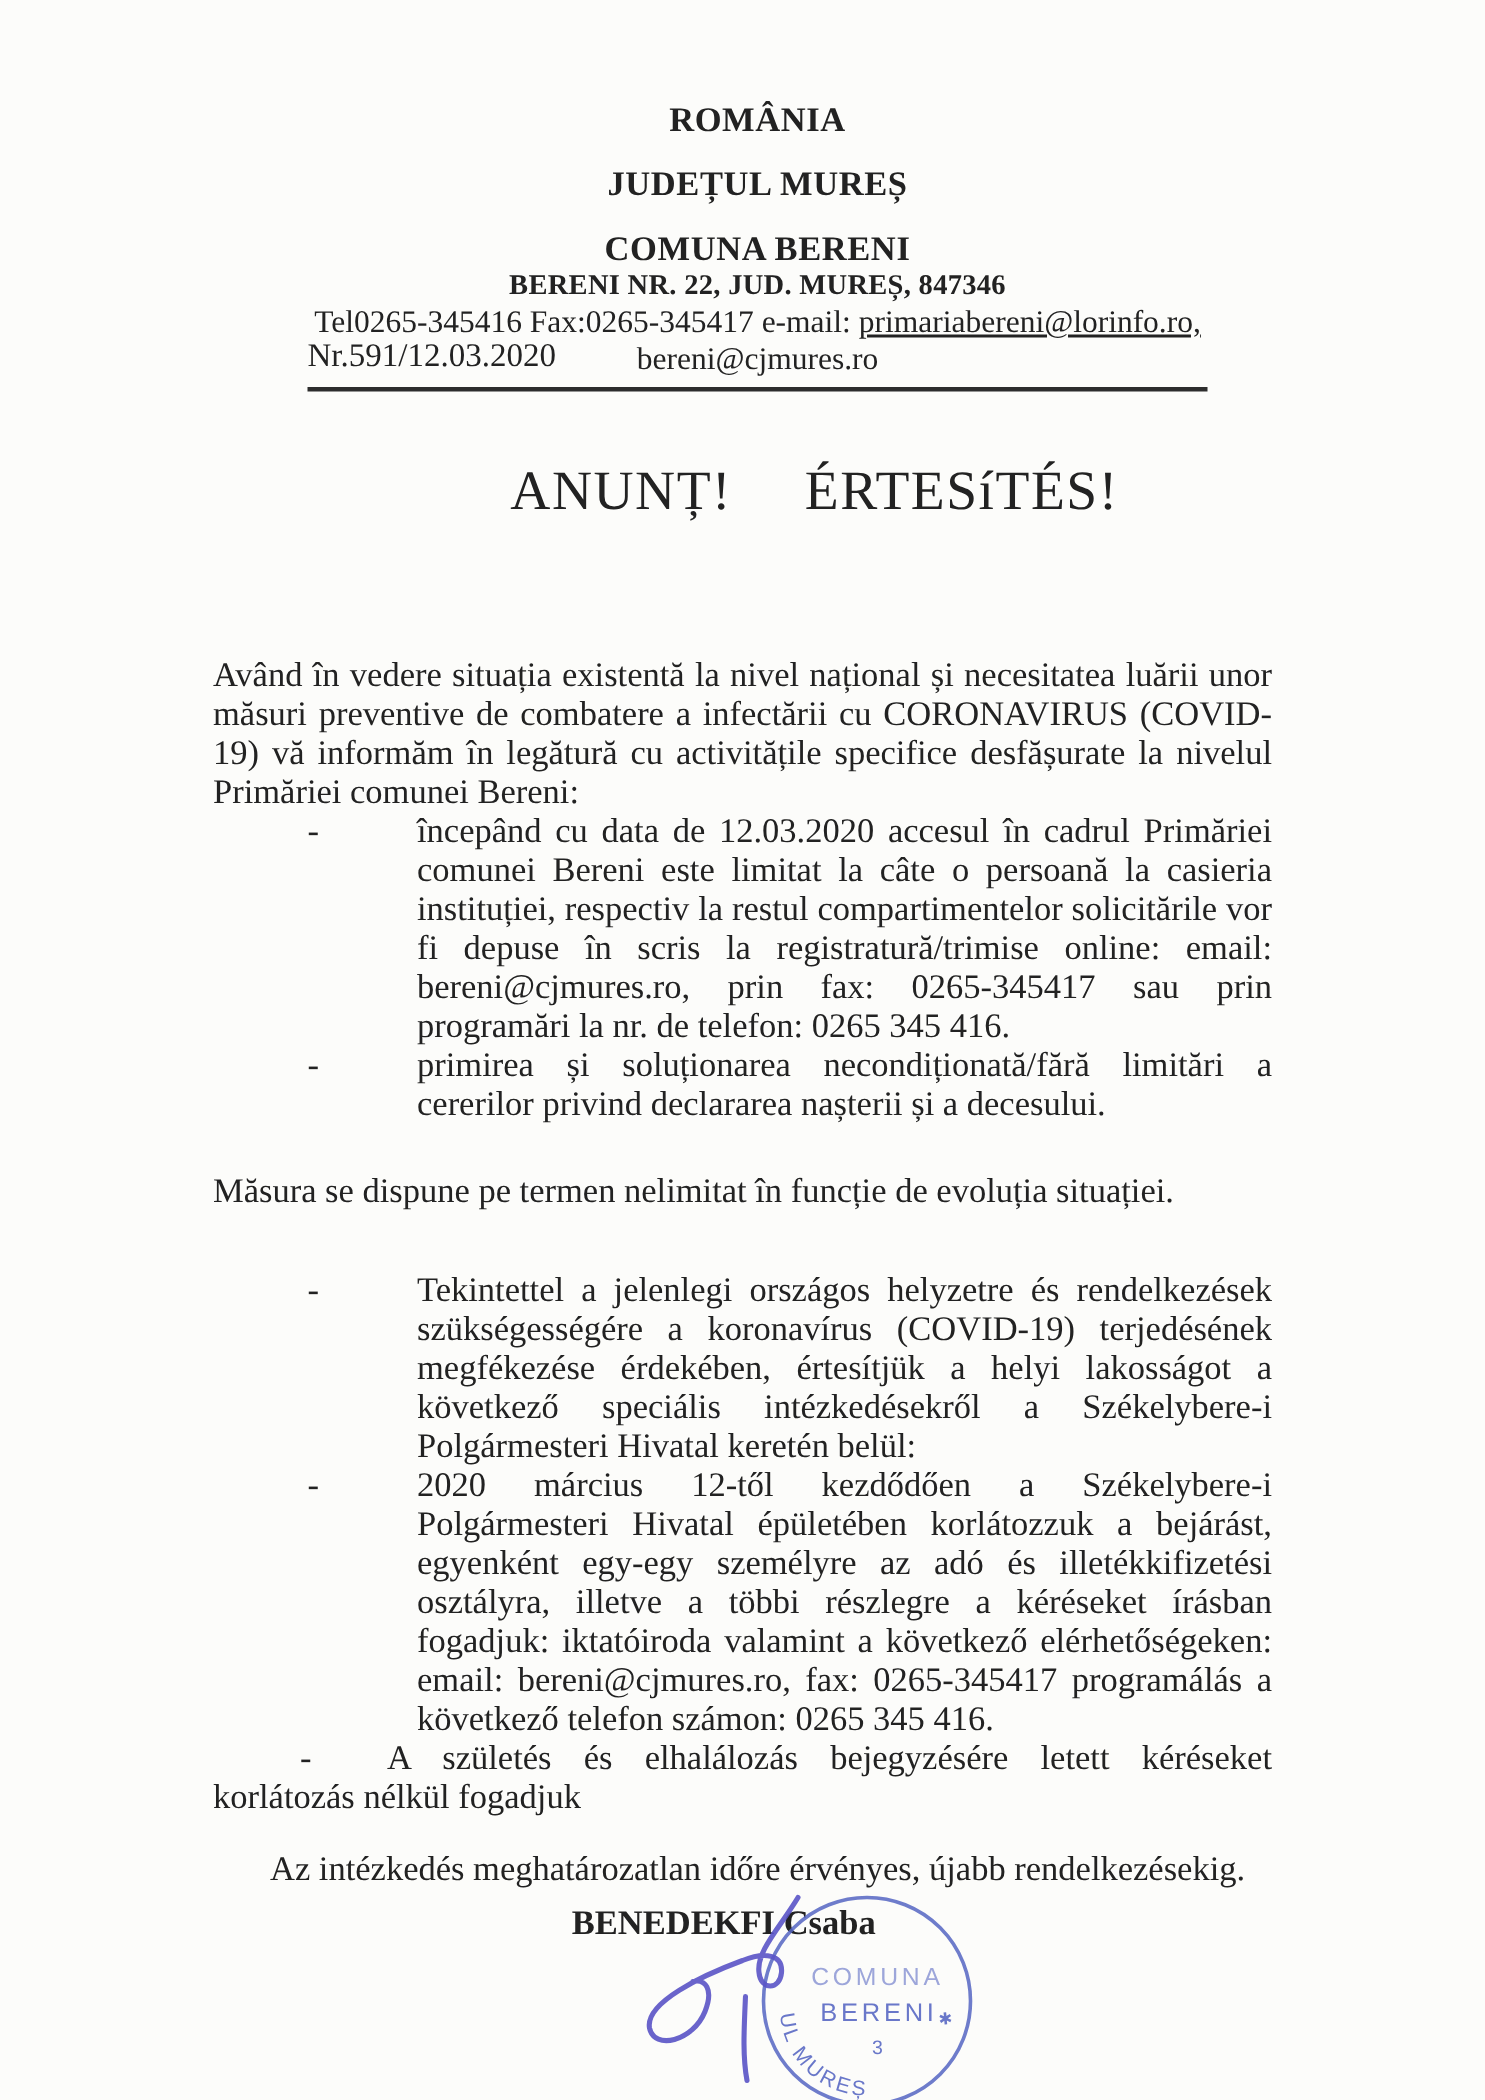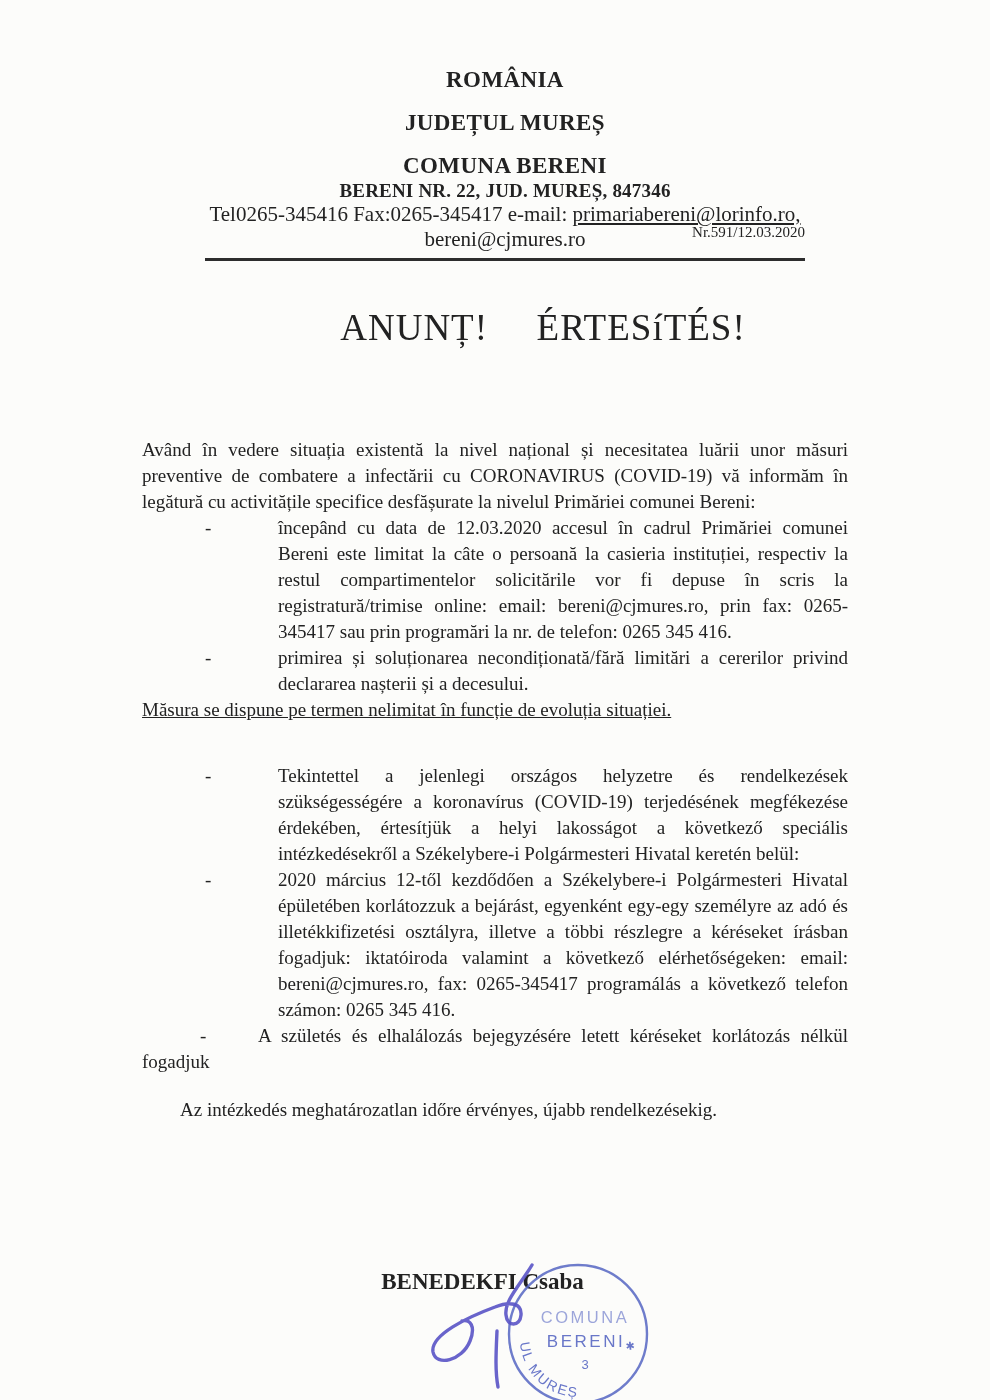--- a/index.html
+++ b/index.html
@@ -13,30 +13,30 @@
     color:#222;
   }
   
   .letterhead { position:absolute; top:50px; left:205px; width:600px; text-align:center; }
   .lh-bold  { font-weight:bold; font-size:23px; line-height:27px; letter-spacing:.4px;margin-top:16px; }
   .lh-addr  { font-weight:bold; font-size:19px; line-height:23px; letter-spacing:.2px; }
   .lh-line  { font-size:21px; line-height:25px; }
   .u        { text-decoration:underline; }
   .lh-rule  { margin-top:6px; border-top:3px solid #2d2d2d; height:0; }
   
-  .doc-number { position:absolute; top:224px; left:205px; width:600px; text-align:right; font-size:15px; }
+  .doc-number { position:absolute; top:224px; left:205px; width:600px; text-align:left; font-size:22px; }
   .doc-title  { position:absolute; top:306px; left:0; width:100%; margin:0; text-align:center;
                 font-size:37px; font-weight:normal; letter-spacing:1px; word-spacing:14px; white-space:pre;padding-left:48px; }
   
   .body-text { position:absolute; top:437px; left:142px; width:706px;
-               font-size:19px; line-height:26px; text-align:justify; }
+               font-size:23px; line-height:26px; text-align:justify; }
   .para   { margin:0; }
   .li     { position:relative; margin:0 0 0 136px; }
   .li .dash { position:absolute; left:-73px; top:0; }
-  .note-ro { margin:0 0 0 0;text-decoration:underline; }
+  .note-ro { margin:32px 0 0 0; }
   .hu-start { margin-top:40px; }
   .li-flat { position:relative; margin:0; text-indent:116px; }
   .li-flat .dash { position:absolute; left:58px; top:0; text-indent:0; }
   .note-hu { margin:22px 0 0 38px; }
   
   .signature { position:absolute; top:1268px; left:375px; width:215px; text-align:center;
                font-weight:bold; font-size:23px; line-height:28px; }
   .stamp-svg { position:absolute; left:503px; top:1259px; }
   .pen-svg   { position:absolute; left:400px; top:1255px; }
   .stamp-text { font-family:"Liberation Sans", sans-serif; }

